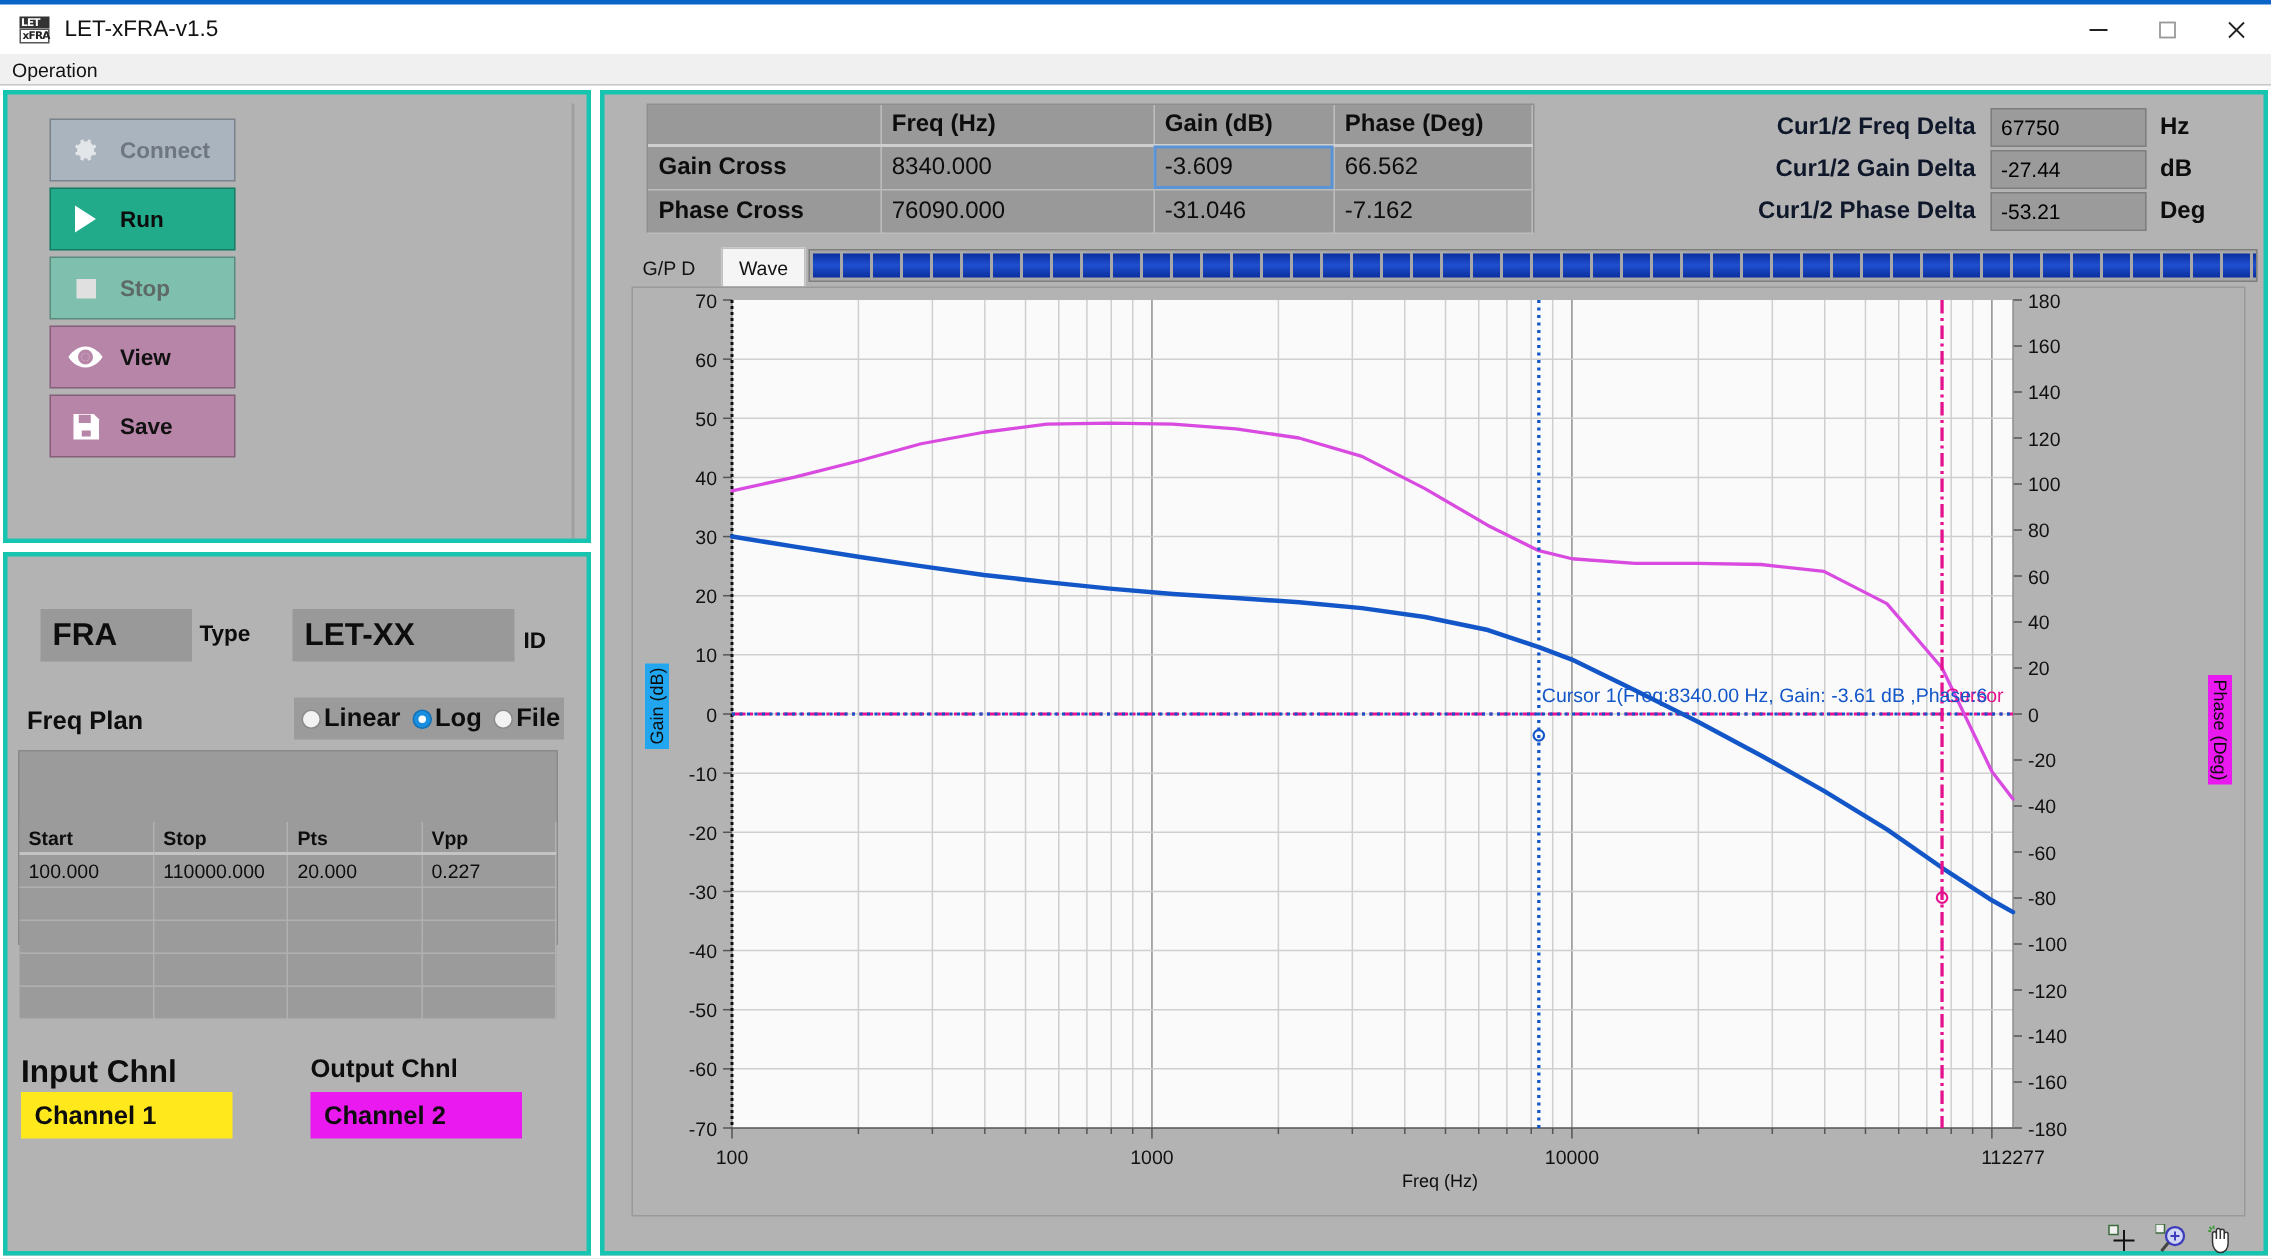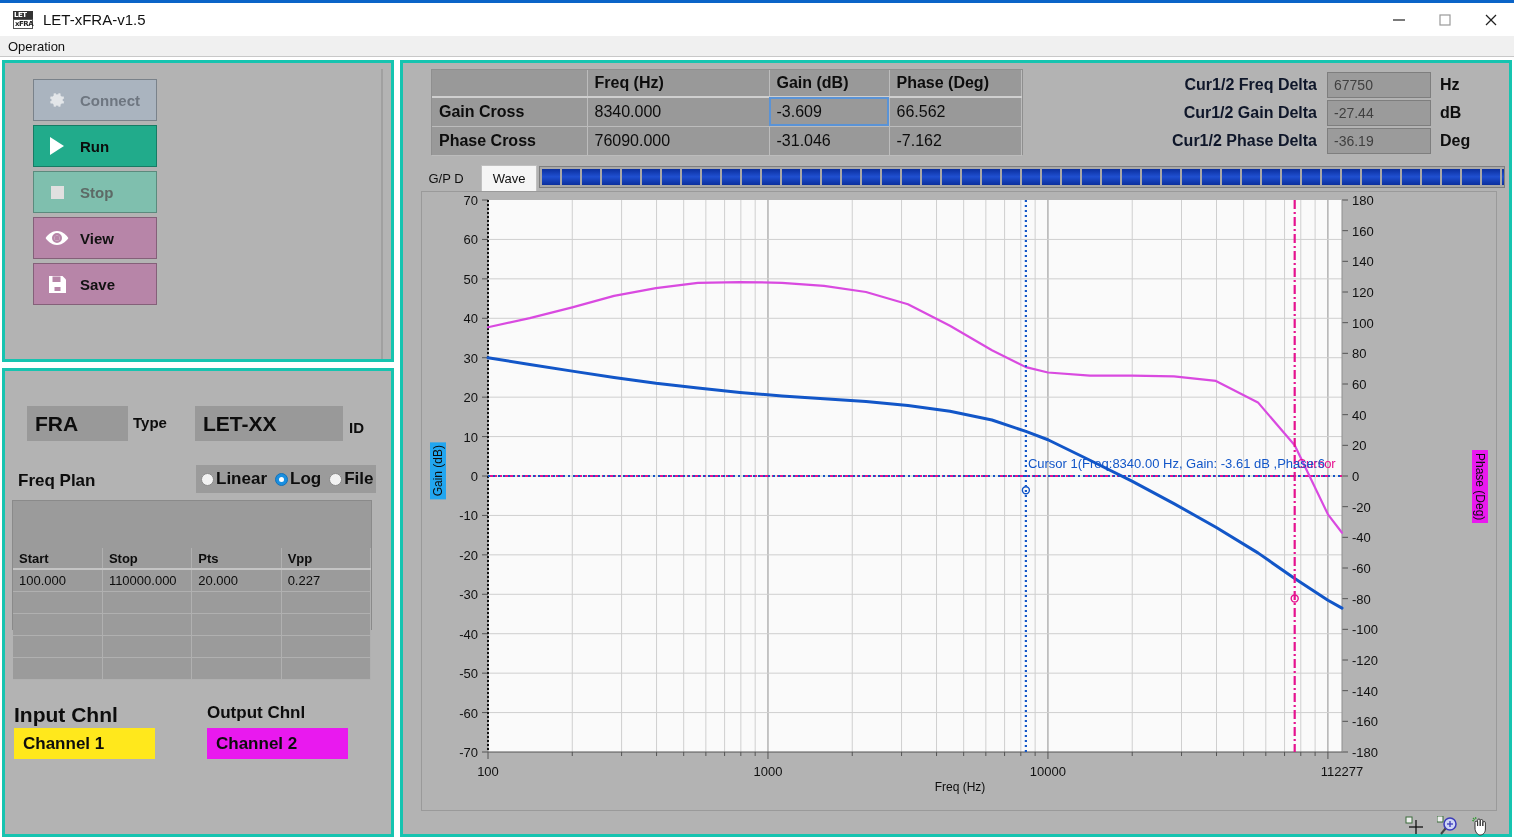--- a/index.html
+++ b/index.html
@@ -147,21 +147,21 @@
   .c-lab  { width: 155px; }
   .c-freq { width: 182px; }
   .c-gain { width: 120px; }
 
   
   .dlt-row { position: absolute; display: flex; align-items: center; }
   .dlt-lab { width: 172px; text-align: right; font-size: 16px; font-weight: bold; color: #0f172a; }
   .dlt-val {
     width: 104px; height: 26px; background: #9b9b9b; border: 1px solid #7e7e7e;
     margin-left: 10px; display: flex; align-items: center; padding-left: 6px;
-    font-size: 14px; color: #404040;
+    font-size: 14px; color: #000000;
   }
   .dlt-unit { margin-left: 9px; font-size: 16px; font-weight: bold; color: #0d0d0d; }
   #dlt0 { left: 742px; top: 9px; }
   #dlt1 { left: 742px; top: 37px; }
   #dlt2 { left: 742px; top: 65px; }
 
   
   .tabbar { position: absolute; left: 6px; top: 100px; width: 1100px; height: 28px; }
   .tab {
     position: absolute; top: 2px; height: 26px; display: flex;
@@ -399,21 +399,21 @@
       <span class="dlt-val">67750</span>
       <span class="dlt-unit">Hz</span>
     </div>
     <div class="dlt-row" id="dlt1">
       <span class="dlt-lab">Cur1/2 Gain Delta</span>
       <span class="dlt-val">-27.44</span>
       <span class="dlt-unit">dB</span>
     </div>
     <div class="dlt-row" id="dlt2">
       <span class="dlt-lab">Cur1/2 Phase Delta</span>
-      <span class="dlt-val">-36.19</span>
+      <span class="dlt-val">-53.21</span>
       <span class="dlt-unit">Deg</span>
     </div>
 
     <div class="tabbar">
       <div class="tab" id="tab-gpd">G/P D</div>
       <div class="tab" id="tab-wave">Wave</div>
       <div id="progress">
           <i></i>
           <i></i>
           <i></i>

